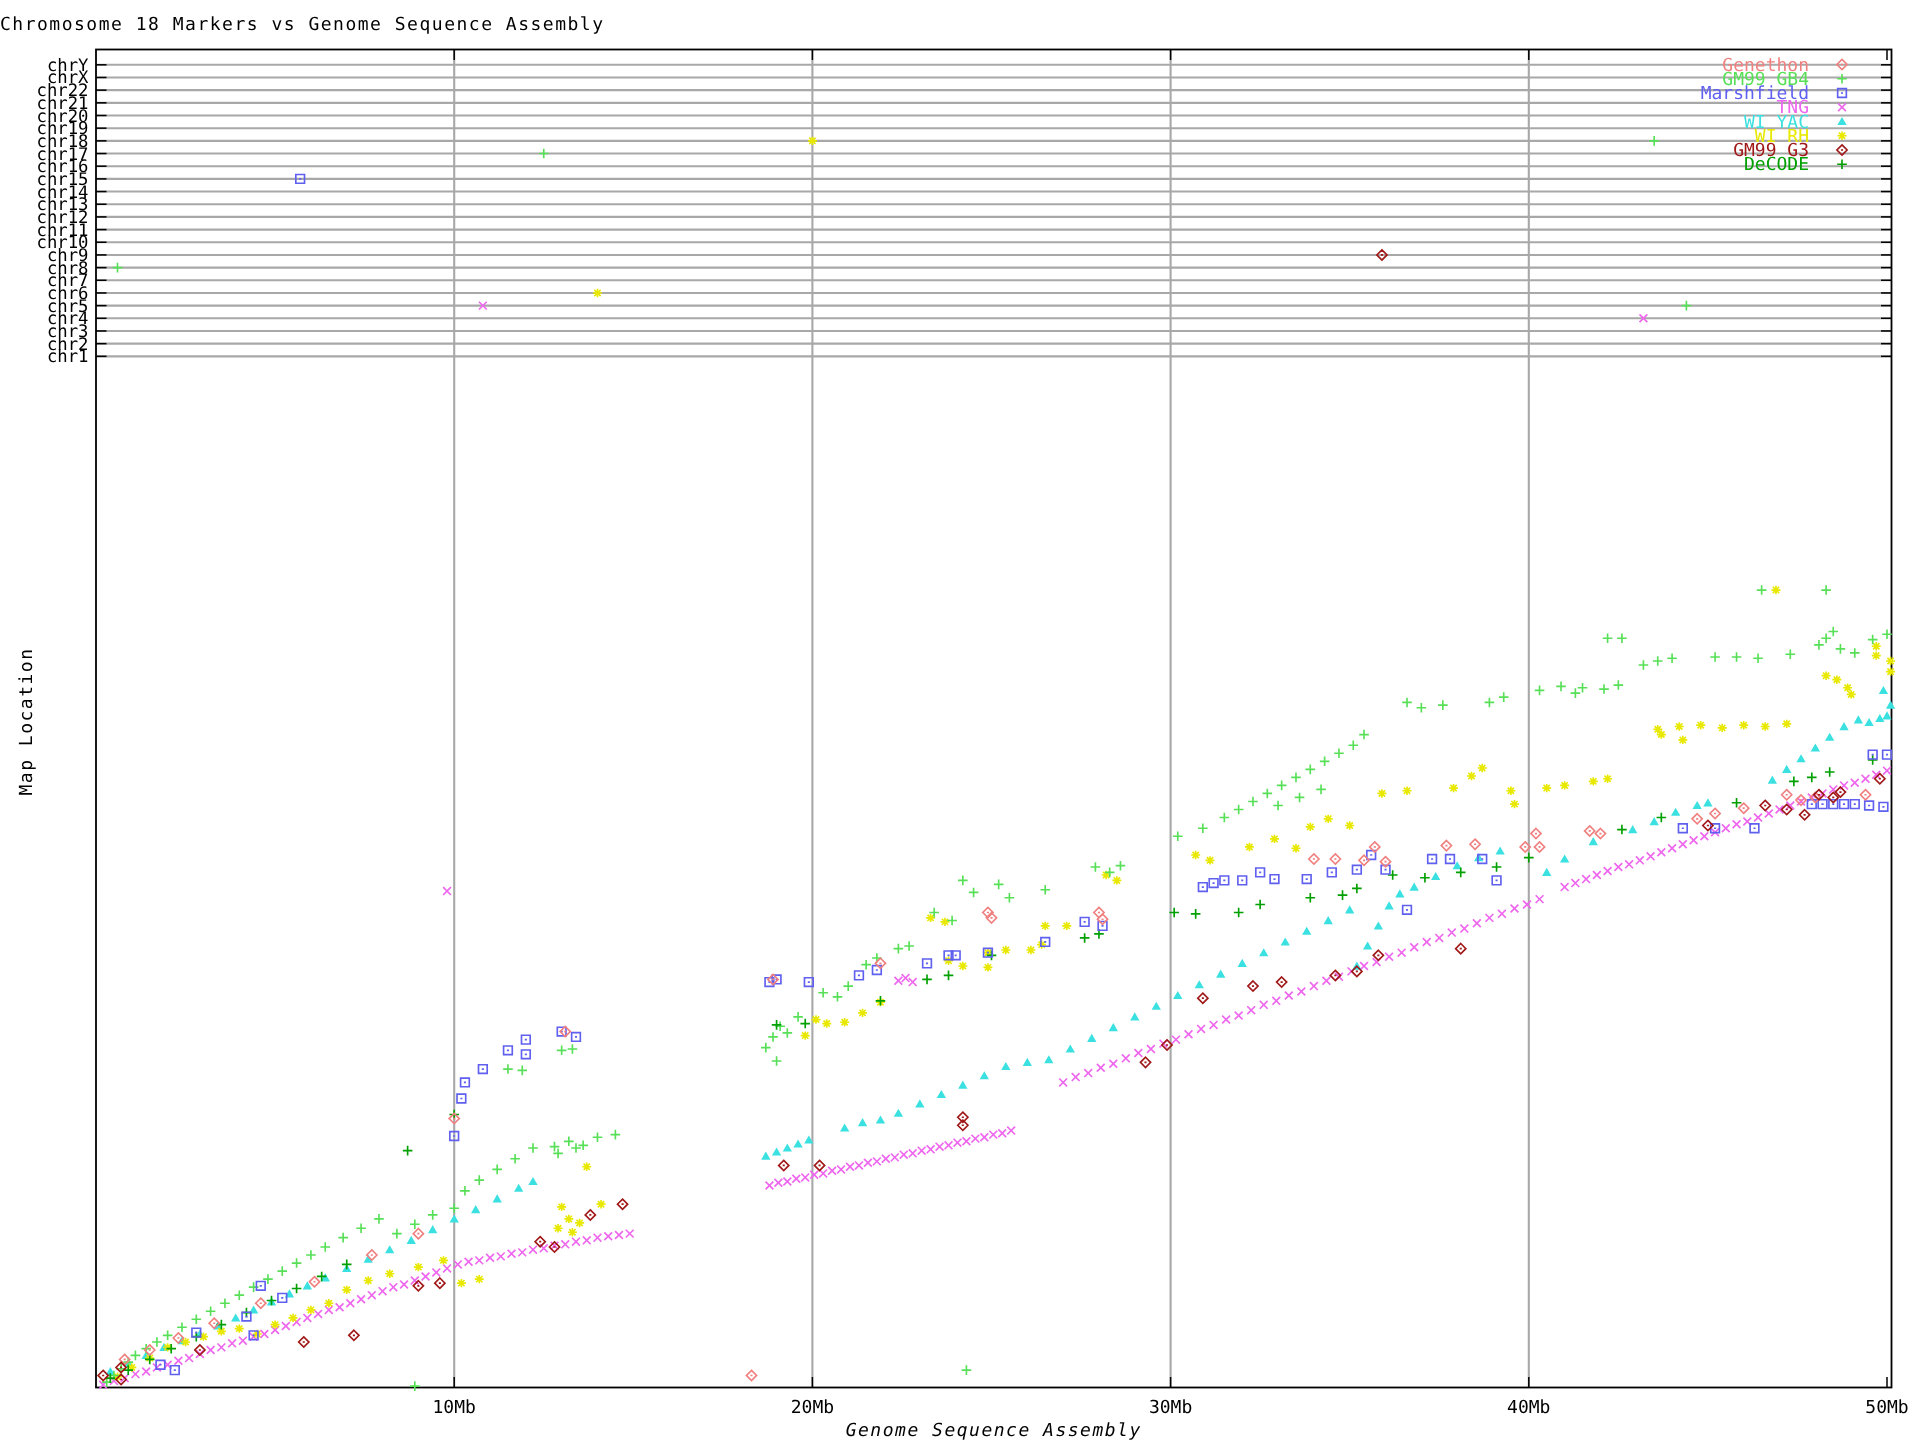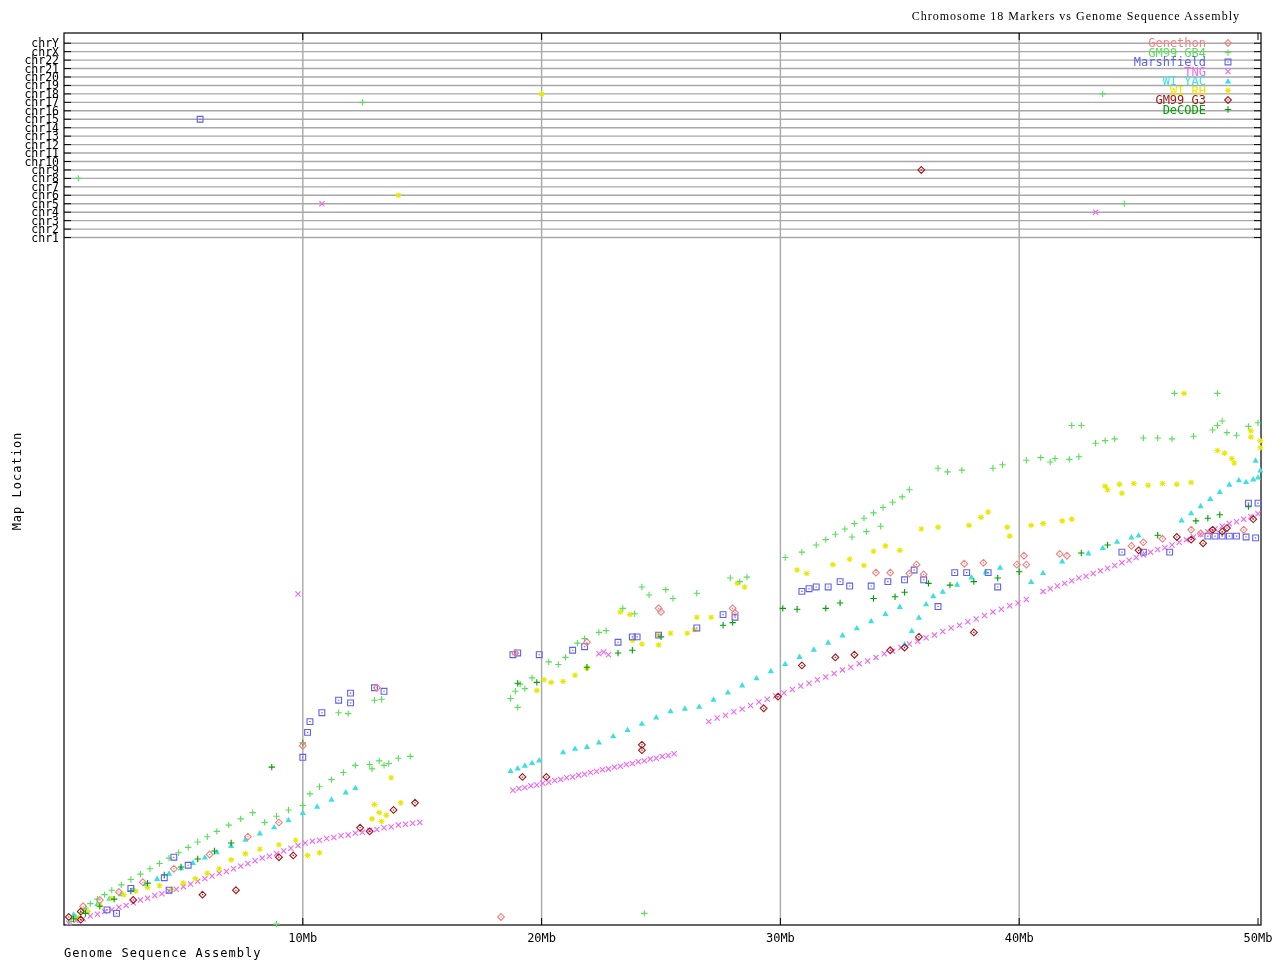--- a/index.html
+++ b/index.html
@@ -1,22 +1,22 @@
 <!DOCTYPE html>
 <html><head>
 <meta charset="utf-8">
 <style>
   html,body{margin:0;padding:0;background:#ffffff;}
   #stage{position:relative;width:1280px;height:960px;background:#ffffff;
          font-family:"DejaVu Sans Mono","Liberation Mono",monospace;color:#000;}
   #plot-svg{position:absolute;left:0;top:0;}
-  .title{position:absolute;left:0;top:9px;width:1240px;text-align:right;
-         font-size:12px;letter-spacing:1px;font-family:Liberation Serif, serif;}
-  .xlabel{position:absolute;left:64px;top:946px;width:1197px;
-          font-size:12px;letter-spacing:1px;}
+  .title{position:absolute;left:0;top:9px;width:1240px;text-align:left;
+         font-size:12px;letter-spacing:1px;}
+  .xlabel{position:absolute;left:64px;top:946px;width:1197px;text-align:center;
+          font-size:12px;letter-spacing:1px;font-style:italic;}
   .ylabel{position:absolute;left:-63px;top:474px;width:160px;text-align:center;
           font-size:12px;letter-spacing:1px;transform:rotate(-90deg);}
 </style>
 </head>
 <body>
 
 <div id="stage">
   <div class="title">Chromosome 18 Markers vs Genome Sequence Assembly</div>
   <div class="ylabel">Map Location</div>
   <div class="xlabel">Genome Sequence Assembly</div>

